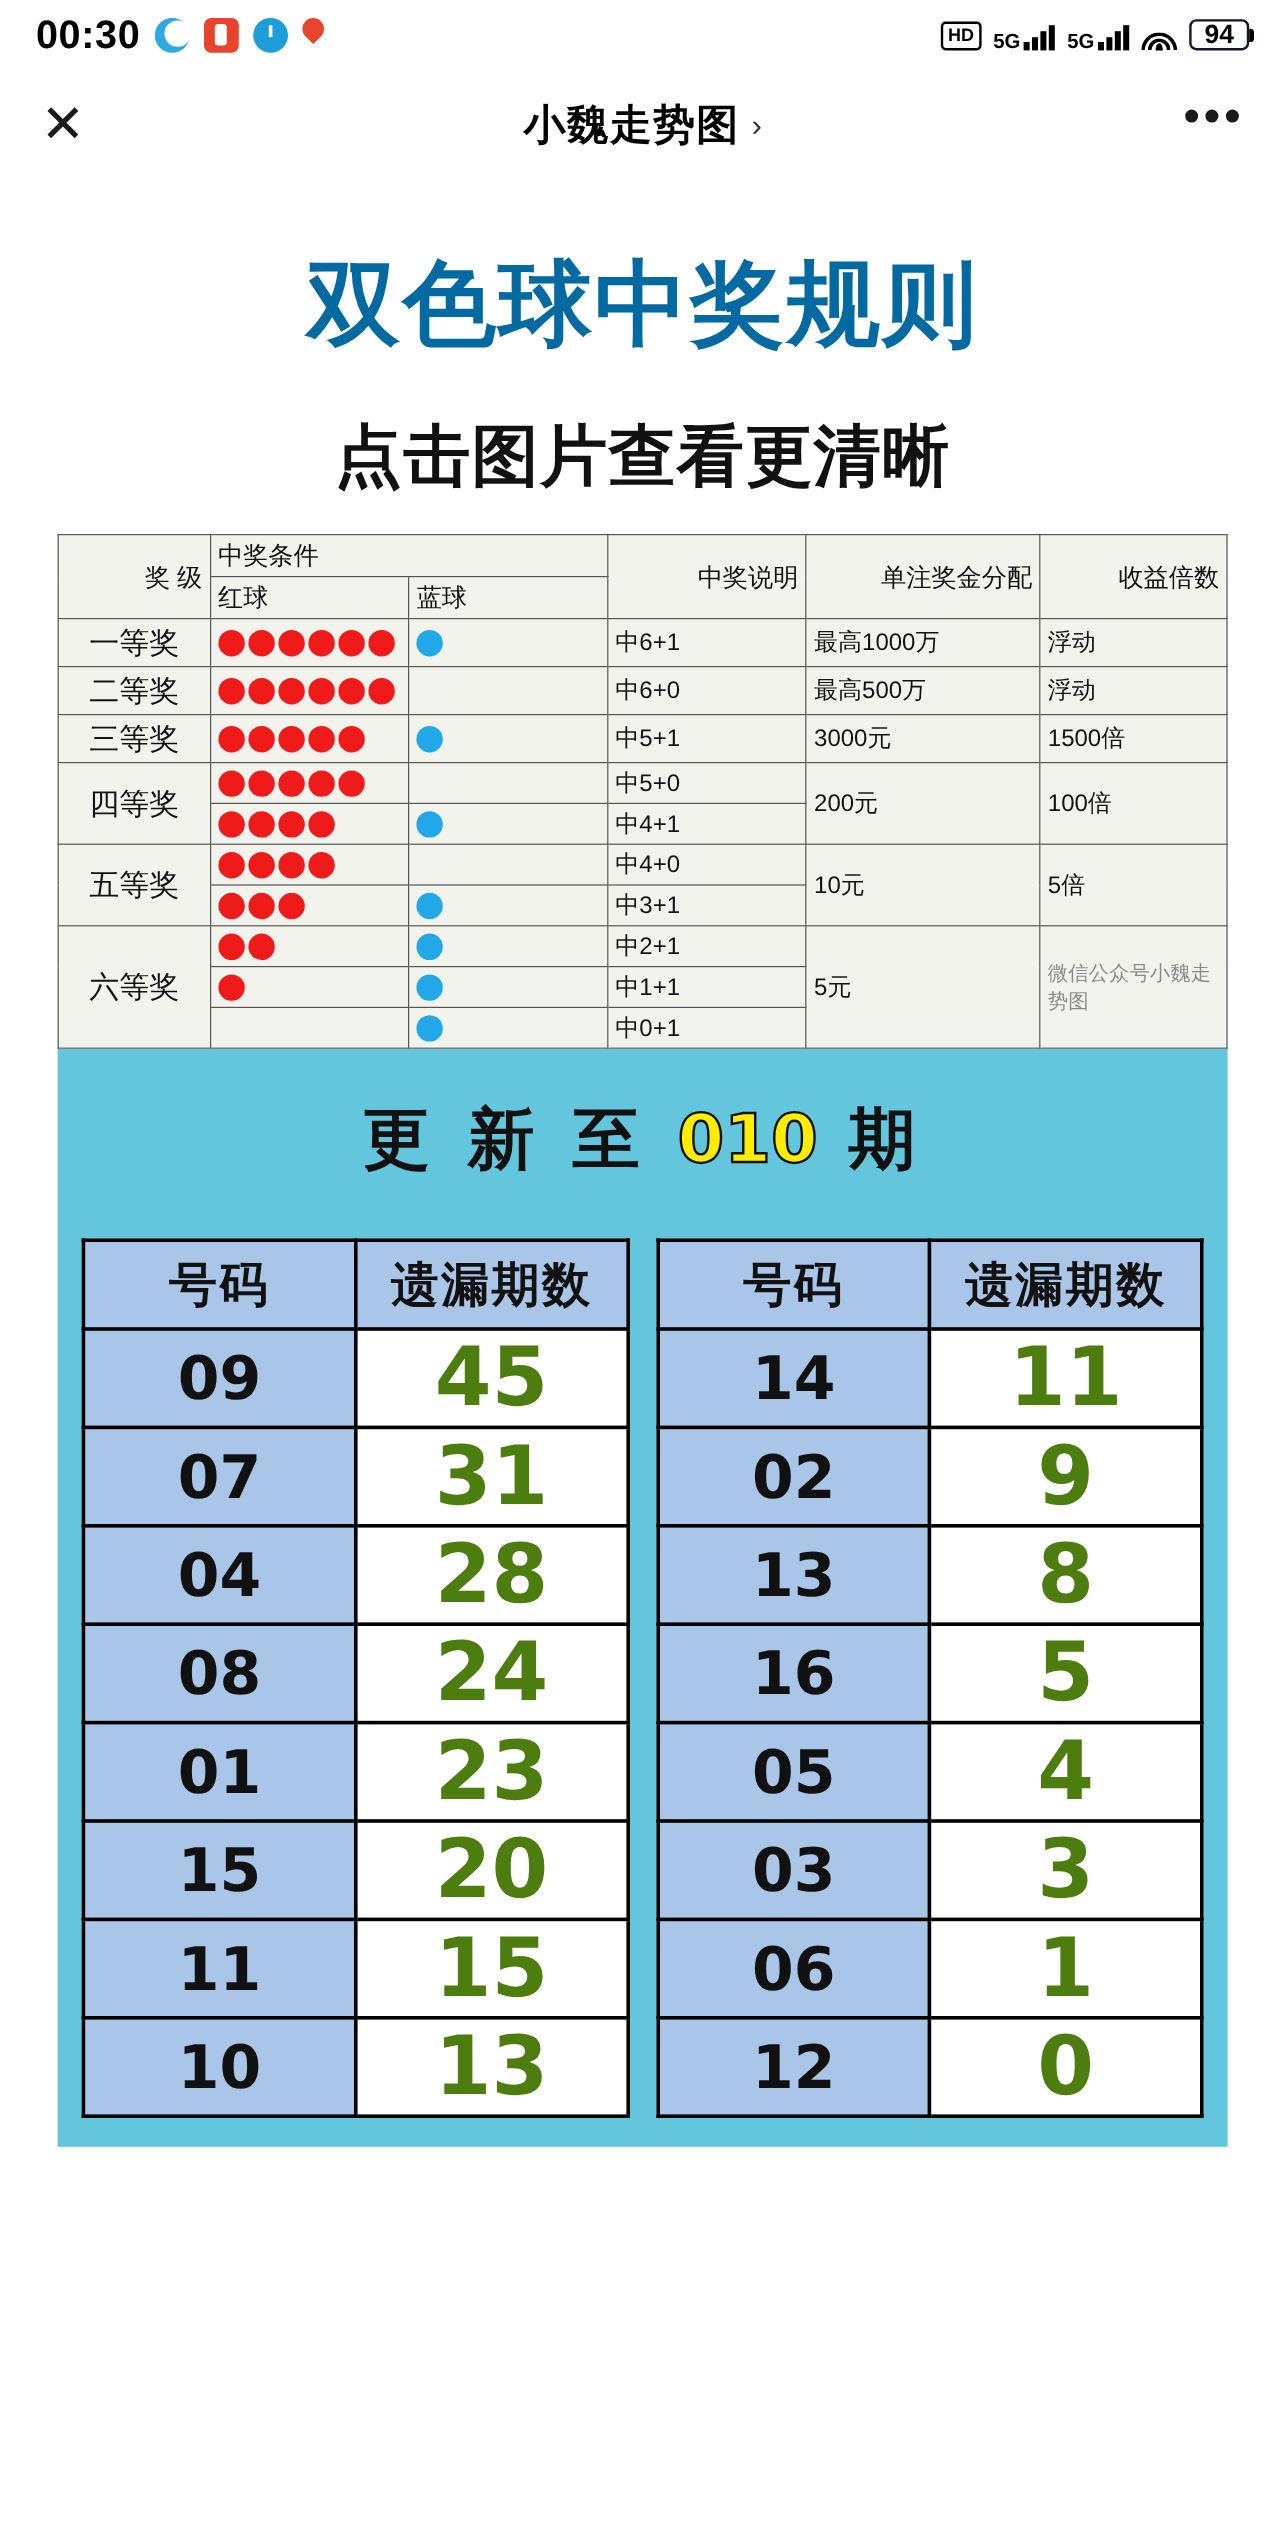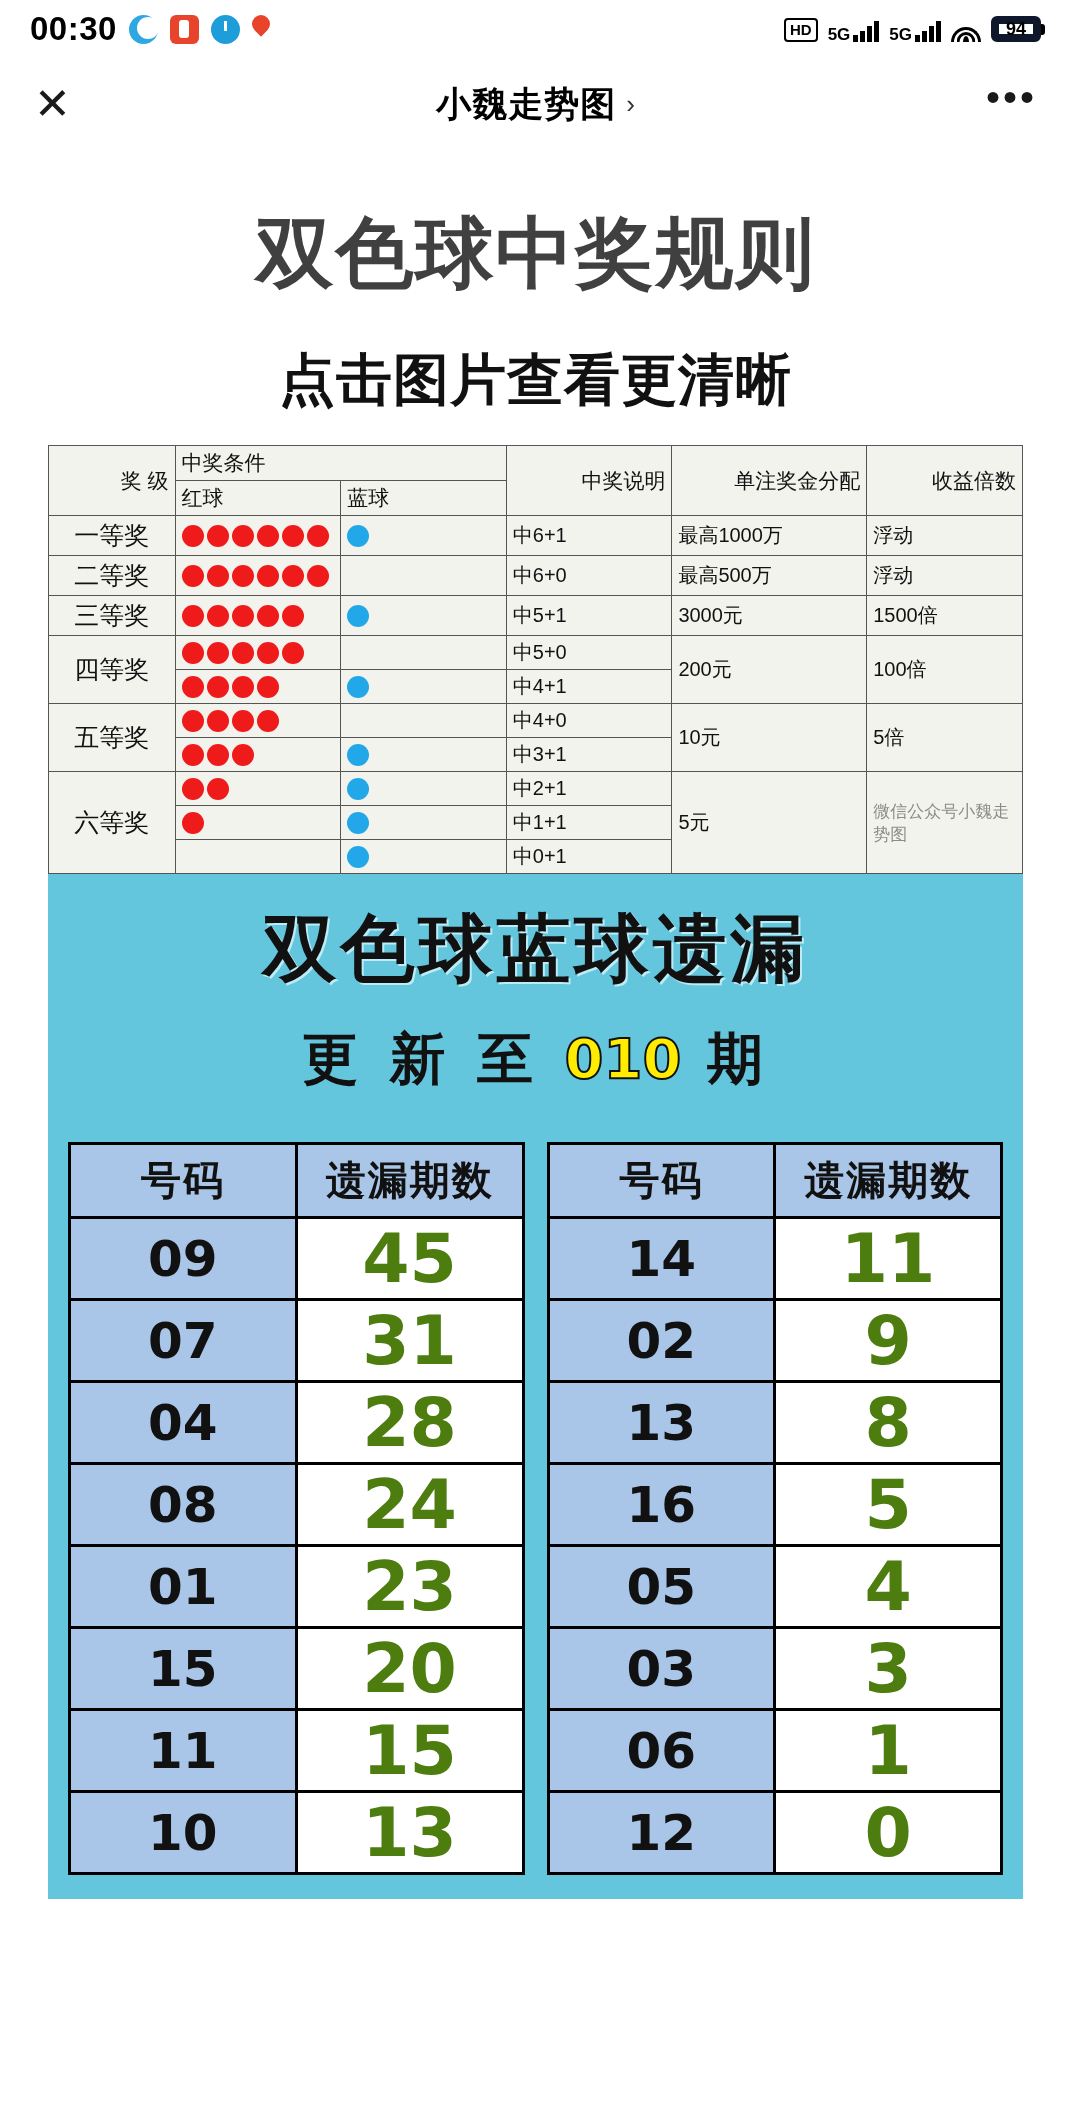--- a/index.html
+++ b/index.html
@@ -40,21 +40,21 @@
   .bars i:nth-child(2) { height: 11px; }
   .bars i:nth-child(3) { height: 16px; }
   .bars i:nth-child(4) { height: 21px; }
   .wifi { width: 30px; height: 22px; position: relative; }
   .wifi::before { content: "\25B2"; font-size: 0; }
   .wifi span { position: absolute; left: 50%; bottom: 0; transform: translateX(-50%); border: 3px solid #000; border-bottom: none; border-radius: 50% 50% 0 0 / 100% 100% 0 0; }
   .w1 { width: 30px; height: 15px; }
   .w2 { width: 19px; height: 10px; }
   .w3 { width: 8px; height: 5px; background: #000; border: none !important; border-radius: 50%; height: 6px; width: 6px; }
   .battery { display: flex; align-items: center; }
-  .batt-body { width: 50px; height: 26px; border: 8px solid #0f172a; border-radius: 6px; display: flex; align-items: center; justify-content: center; font-size: 18px; font-weight: bold; }
+  .batt-body { width: 50px; height: 26px; border: 2px solid #0f172a; border-radius: 6px; display: flex; align-items: center; justify-content: center; font-size: 22px; font-weight: bold; }
   .batt-tip { width: 4px; height: 11px; background: #000; border-radius: 0 3px 3px 0; }
 
   
   .navbar {
     height: 92px;
     display: flex;
     align-items: center;
     padding: 0 34px;
     position: relative;
   }
@@ -64,21 +64,21 @@
     display: flex; align-items: center; justify-content: center; gap: 10px;
     pointer-events: none;
   }
   .nav-title { font-size: 35px; font-weight: bold; color: #000; letter-spacing: 1px; }
   .nav-chevron { font-size: 26px; color: #333; font-weight: 400; }
   .nav-more { margin-left: auto; font-size: 40px; letter-spacing: 3px; color: #1a1a1a; line-height: 0.4; padding-bottom: 14px; }
 
   
   .h-red {
     text-align: center;
-    color: #404040;
+    color: #0369a1;
     font-size: 78px;
     font-weight: bold;
     letter-spacing: 2px;
     margin-top: 52px;
     font-family: Liberation Sans, sans-serif;
   }
   .h-black {
     text-align: center;
     color: #111;
     font-size: 56px;
@@ -432,21 +432,20 @@
               <span class="ball-b"></span>
             </span>
           </td>
       <td>中0+1</td>
     </tr>
   </tbody>
     </table>
 </div>
 
 <div class="poster">
-  <div class="poster-title">双色球蓝球遗漏</div>
   <div class="poster-sub">
     <span>更 新 至</span>
     <span class="issue">010</span>
     <span>期</span>
   </div>
   <div class="tables-row">
     <table class="omit">
       <tbody>
           <tr>
         <th class="num">号码</th>

